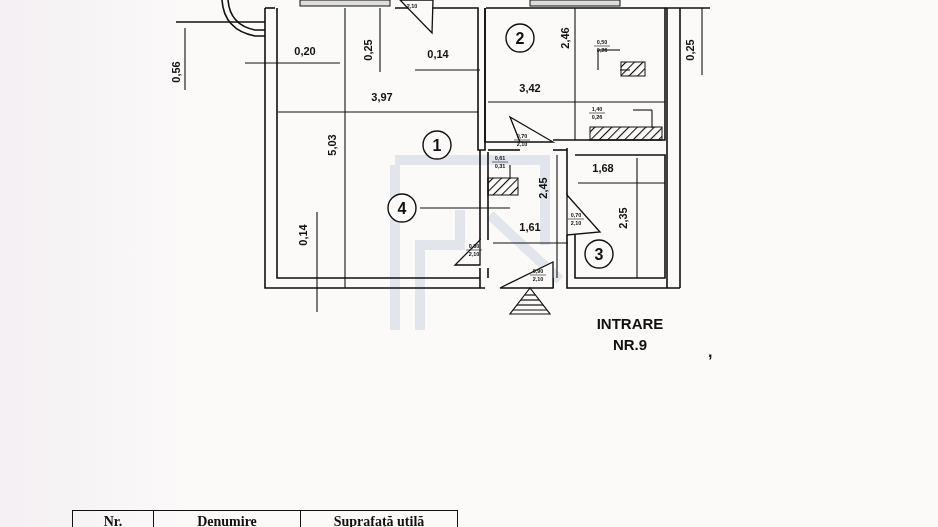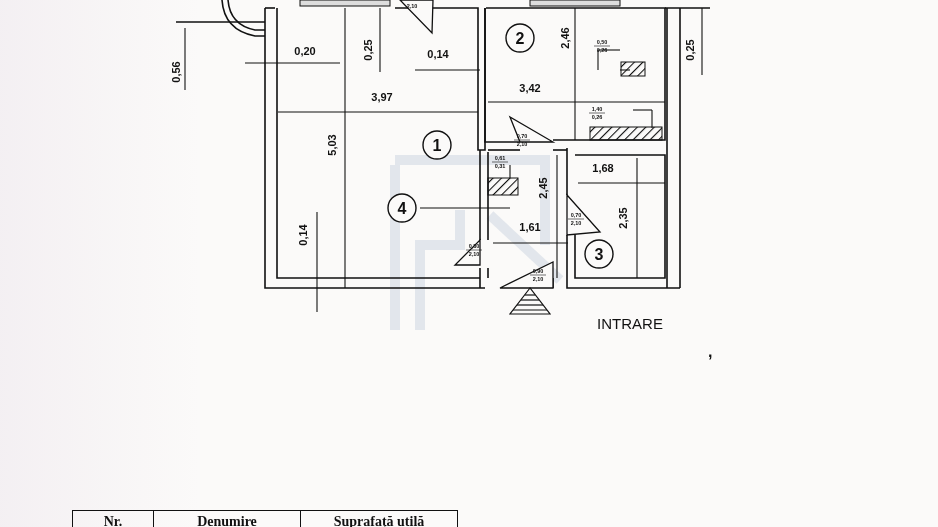--- a/index.html
+++ b/index.html
@@ -13,21 +13,21 @@
     position: absolute; inset: 0;
     background:
       linear-gradient(90deg, rgba(230,220,230,0.35) 0px, rgba(250,248,248,0) 200px),
       #fbfaf9;
   }
   svg.plan { position: absolute; left: 0; top: 0; }
   svg.plan text { font-family: "Liberation Sans", sans-serif; font-weight: bold; fill: #111; }
   .label-block {
     position: absolute; left: 560px; top: 313px; width: 140px;
     text-align: center; font-family: "Liberation Sans", sans-serif;
-    font-weight: normal; font-size: 15px; line-height: 21px; color: #111;
+    font-weight: bold; font-size: 15px; line-height: 21px; color: #111;
   }
   .stray-mark { position: absolute; left: 708px; top: 343px; font-size: 16px; font-weight: bold; color:#111; }
   table.area-table {
     position: absolute; left: 72px; top: 510px;
     border-collapse: collapse;
     font-family: "Liberation Serif", serif; font-weight: bold; font-size: 14px; color: #111;
   }
   table.area-table th {
     border: 1.5px solid #111; padding: 3px 8px 10px 8px; font-weight: bold;
   }
@@ -193,20 +193,21 @@
     <text x="597" y="119" text-anchor="middle">0,26</text>
 
     <text x="500" y="160" text-anchor="middle">0,61</text>
     <line x1="492" y1="162" x2="508" y2="162" stroke="#111" stroke-width="0.6"></line>
     <text x="500" y="168" text-anchor="middle">0,31</text>
   </g>
 </svg>
 
 <div class="label-block">
   <div>INTRARE</div>
+  <div>NR.9</div>
 </div>
 <div class="stray-mark">,</div>
 
 <table class="area-table">
   <tbody>
       <tr>
     <th class="c1">Nr.</th>
     <th class="c2">Denumire</th>
     <th class="c3">Suprafață utilă</th>
   </tr>

